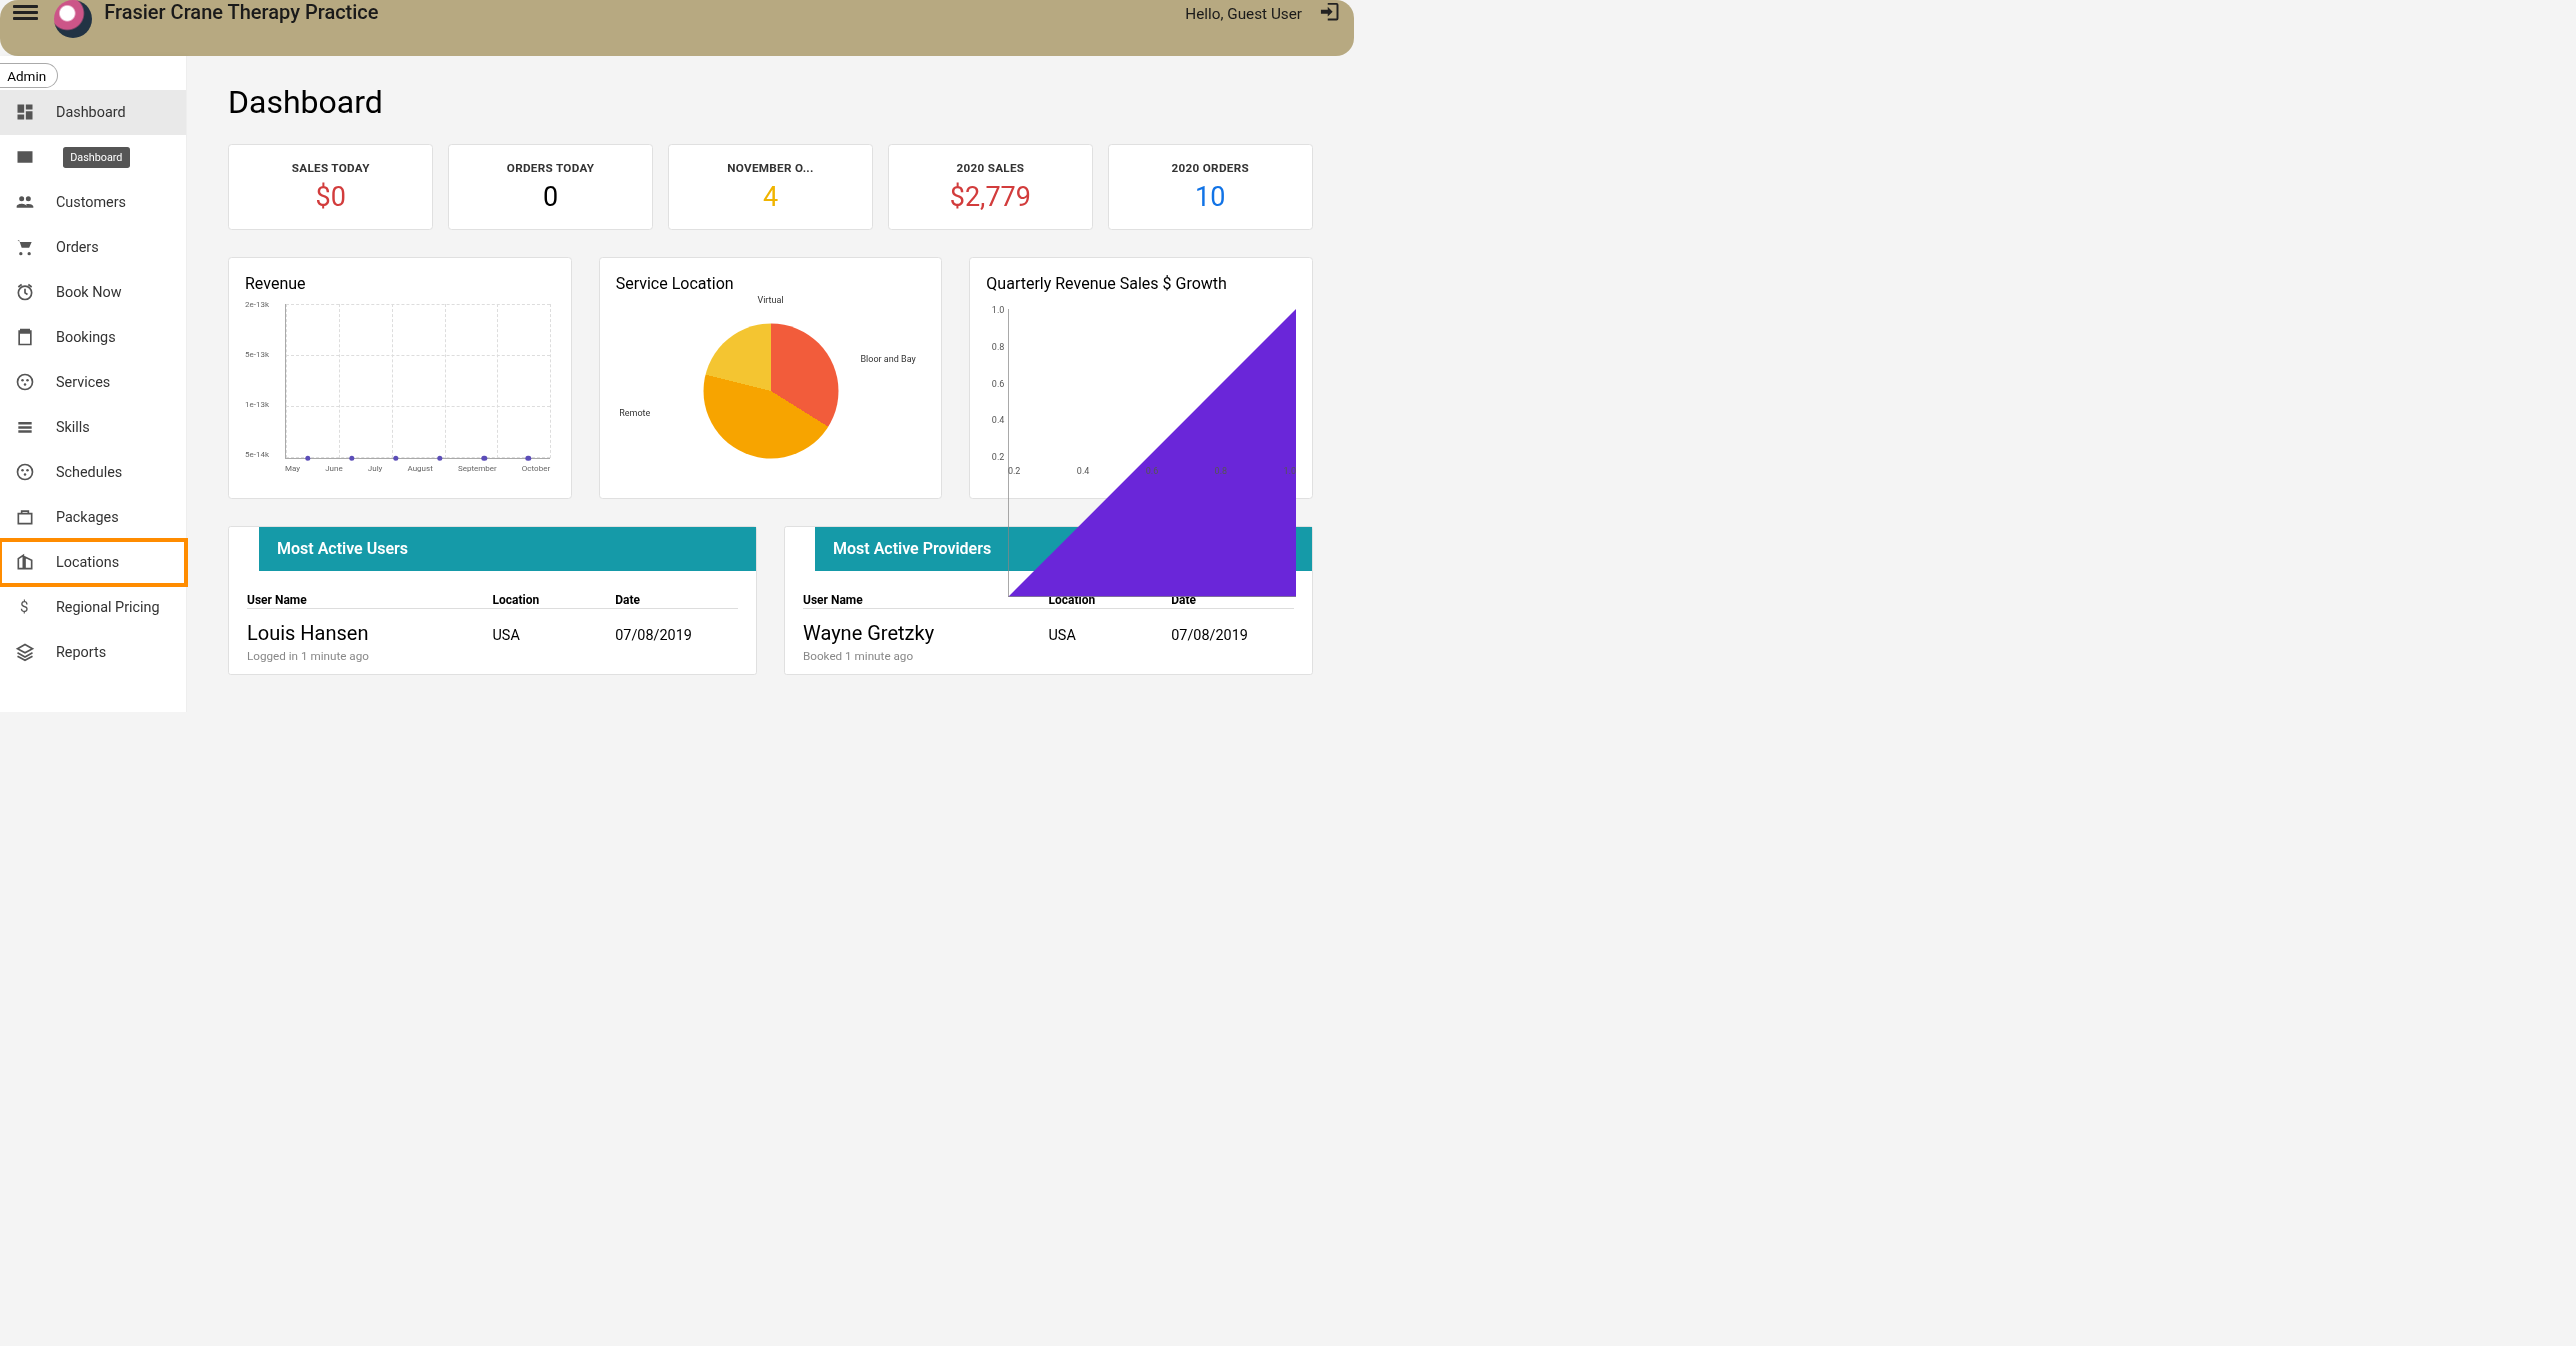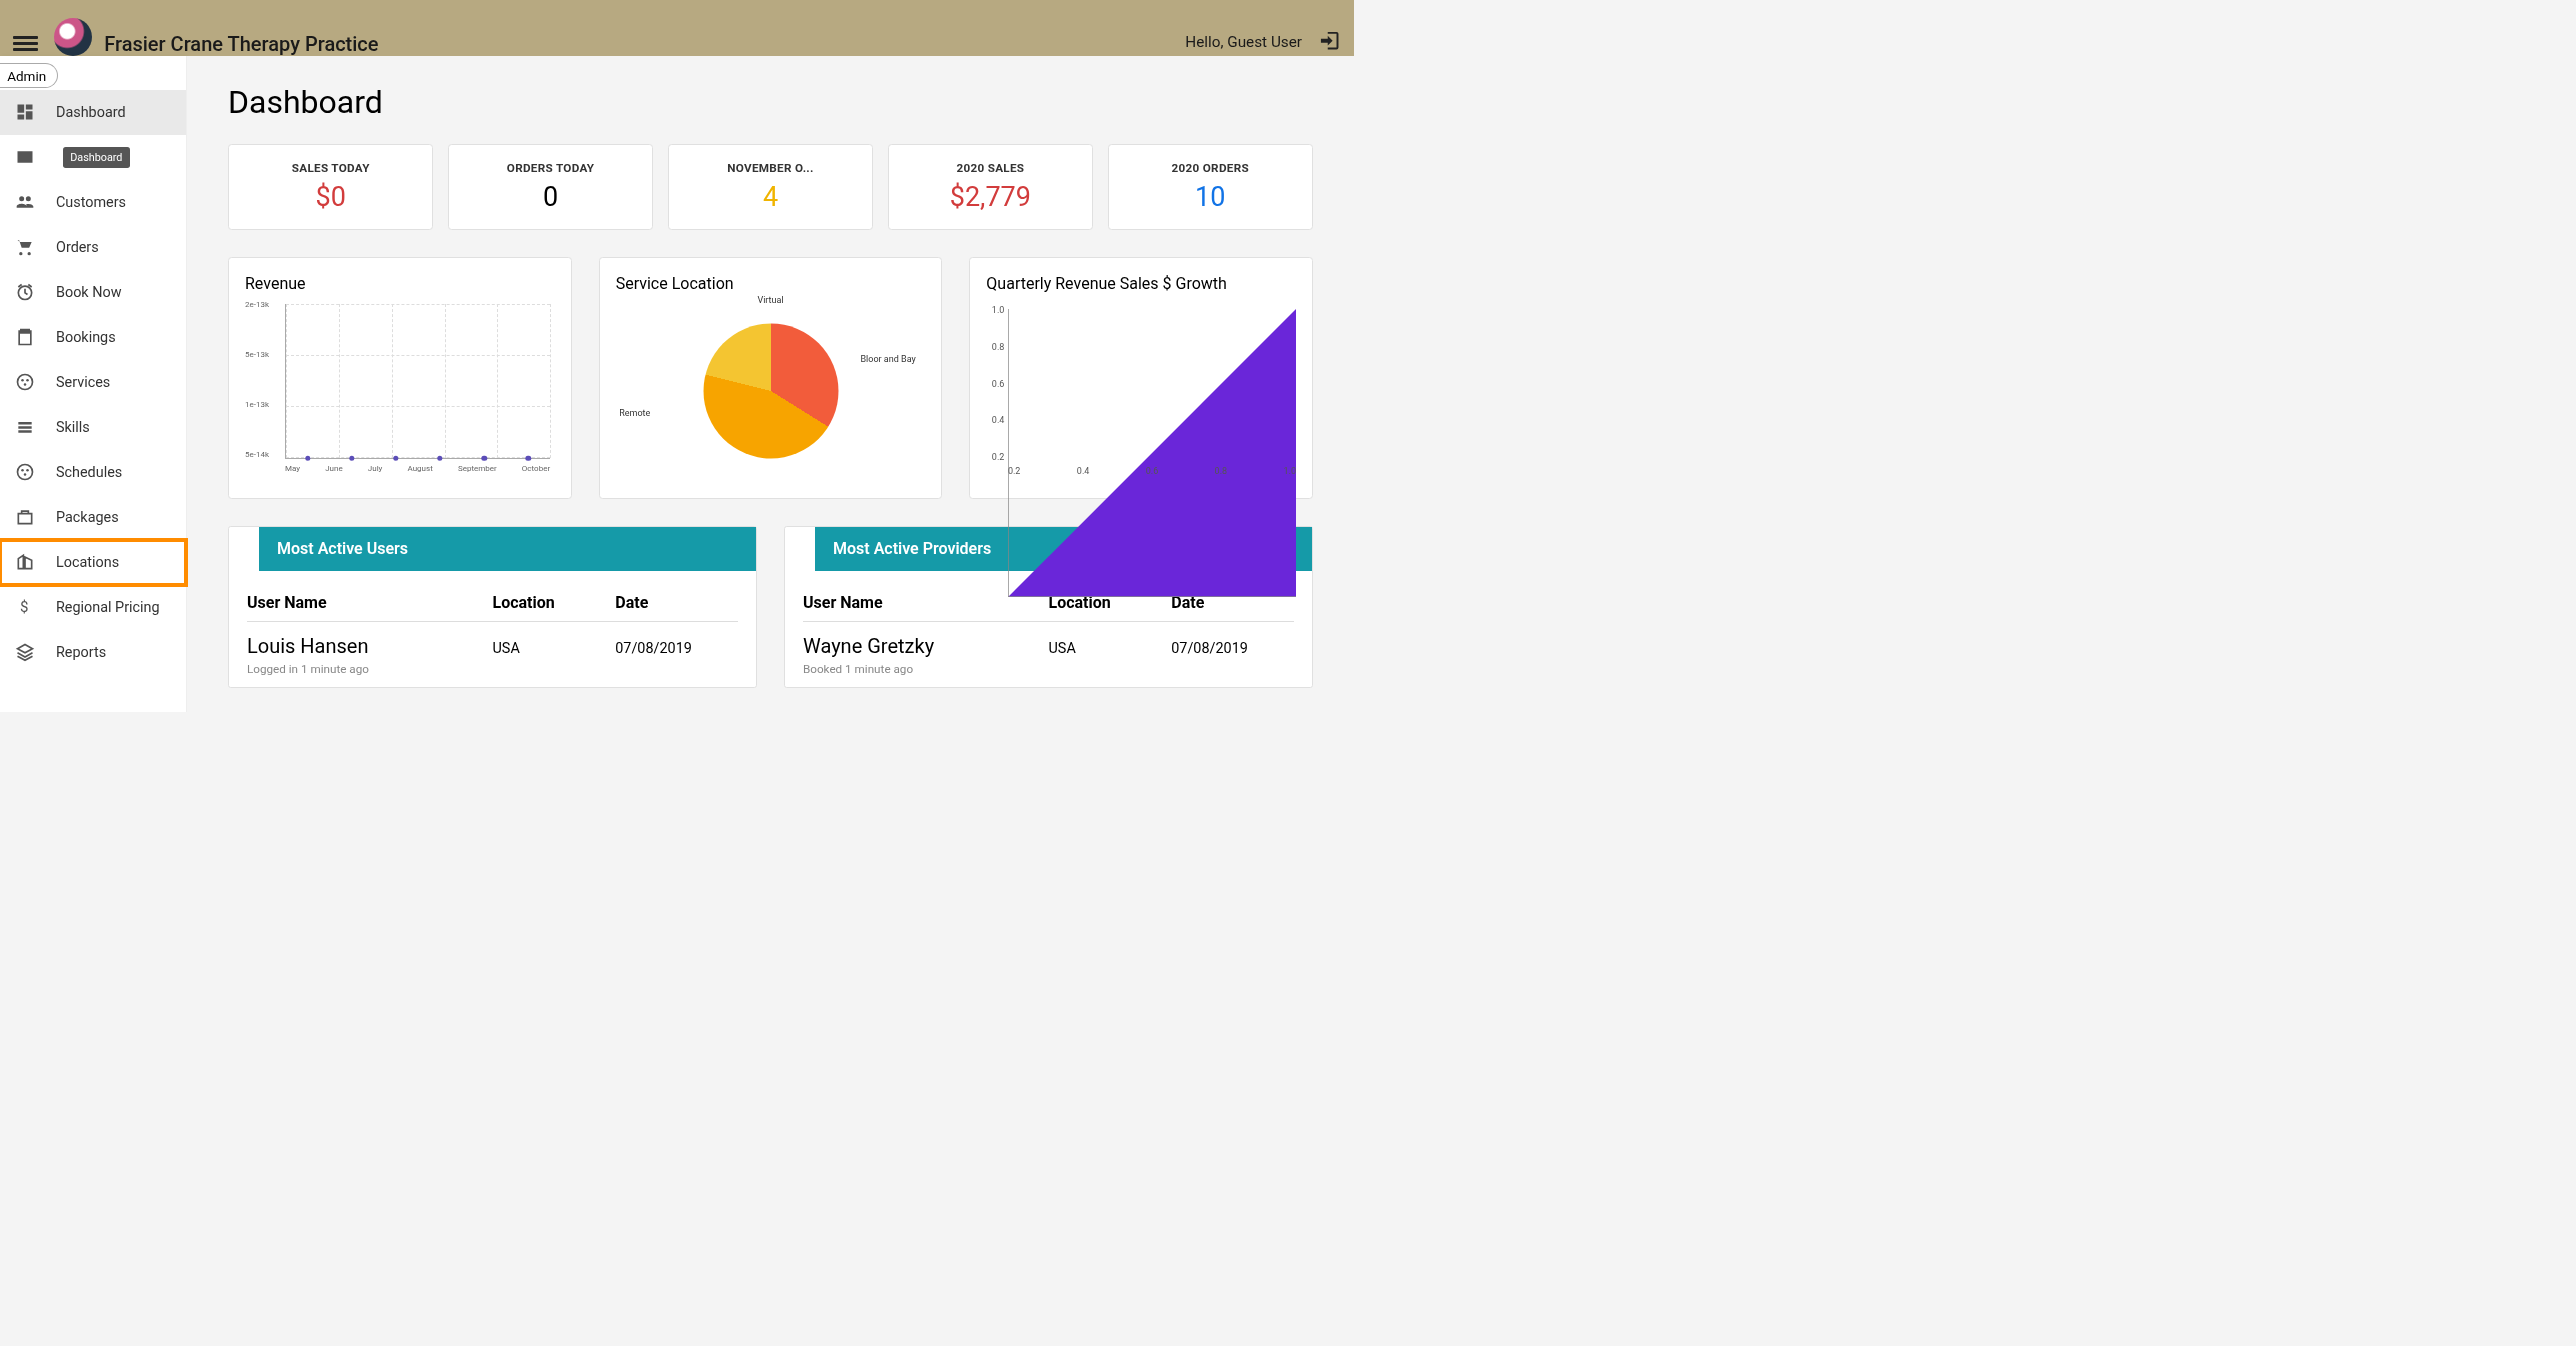--- a/index.html
+++ b/index.html
@@ -7,23 +7,24 @@
     font-family: -apple-system, BlinkMacSystemFont, "Segoe UI", Roboto, Arial, sans-serif;
     background: #f4f4f4;
     width: 1354px;
     height: 712px;
     overflow: hidden;
   }
   .topbar {
     height: 56px;
     background: #b7a981;
     display: flex;
-    align-items: flex-end;
+    align-items: flex-start;
     padding: 0 12.6px;
     color: #1a1a1a;
+    border-radius: 18px;
   }
   .menu-btn {
     width: 25px; height: 25px;
     display: flex; flex-direction: column; justify-content: center; gap: 3.6px;
     cursor: pointer;
     margin-right: 16px;
   }
   .menu-btn div { height: 2.7px; background: #222; border-radius: 0.9px; }
   .avatar {
     width: 38px; height: 38px; border-radius: 50%;
@@ -112,21 +113,21 @@
     flex:1;
     background:#fff;
     border:0.9px solid #e0e0e0;
     border-radius:2.7px;
   }
   .listing-head {
     background:#159aa8; color:#fff;
     padding:12.6px 18px; font-size:16px; font-weight:600;margin-left:30px;
   }
   .listing-body { padding: 21.6px 18px 10.8px 18px; }
-  .thead { display:flex; font-weight:700; font-size:16px; border-bottom:0.9px solid #ddd; padding-bottom:9px;}
+  .thead { display:flex; font-weight:700; font-size:12px; border-bottom:0.9px solid #ddd; padding-bottom:1px;}
   .thead > div:nth-child(1){flex:2;}
   .thead > div:nth-child(2){flex:1;}
   .thead > div:nth-child(3){flex:1;}
   .trow { display:flex; padding-top:12.6px; align-items:flex-start;}
   .trow > div:nth-child(1){flex:2;}
   .trow > div:nth-child(2){flex:1;}
   .trow > div:nth-child(3){flex:1;}
   .uname { font-size:20px; }
   .usub { font-size:11.7px; color:#888; margin-top:3.6px;}
 

